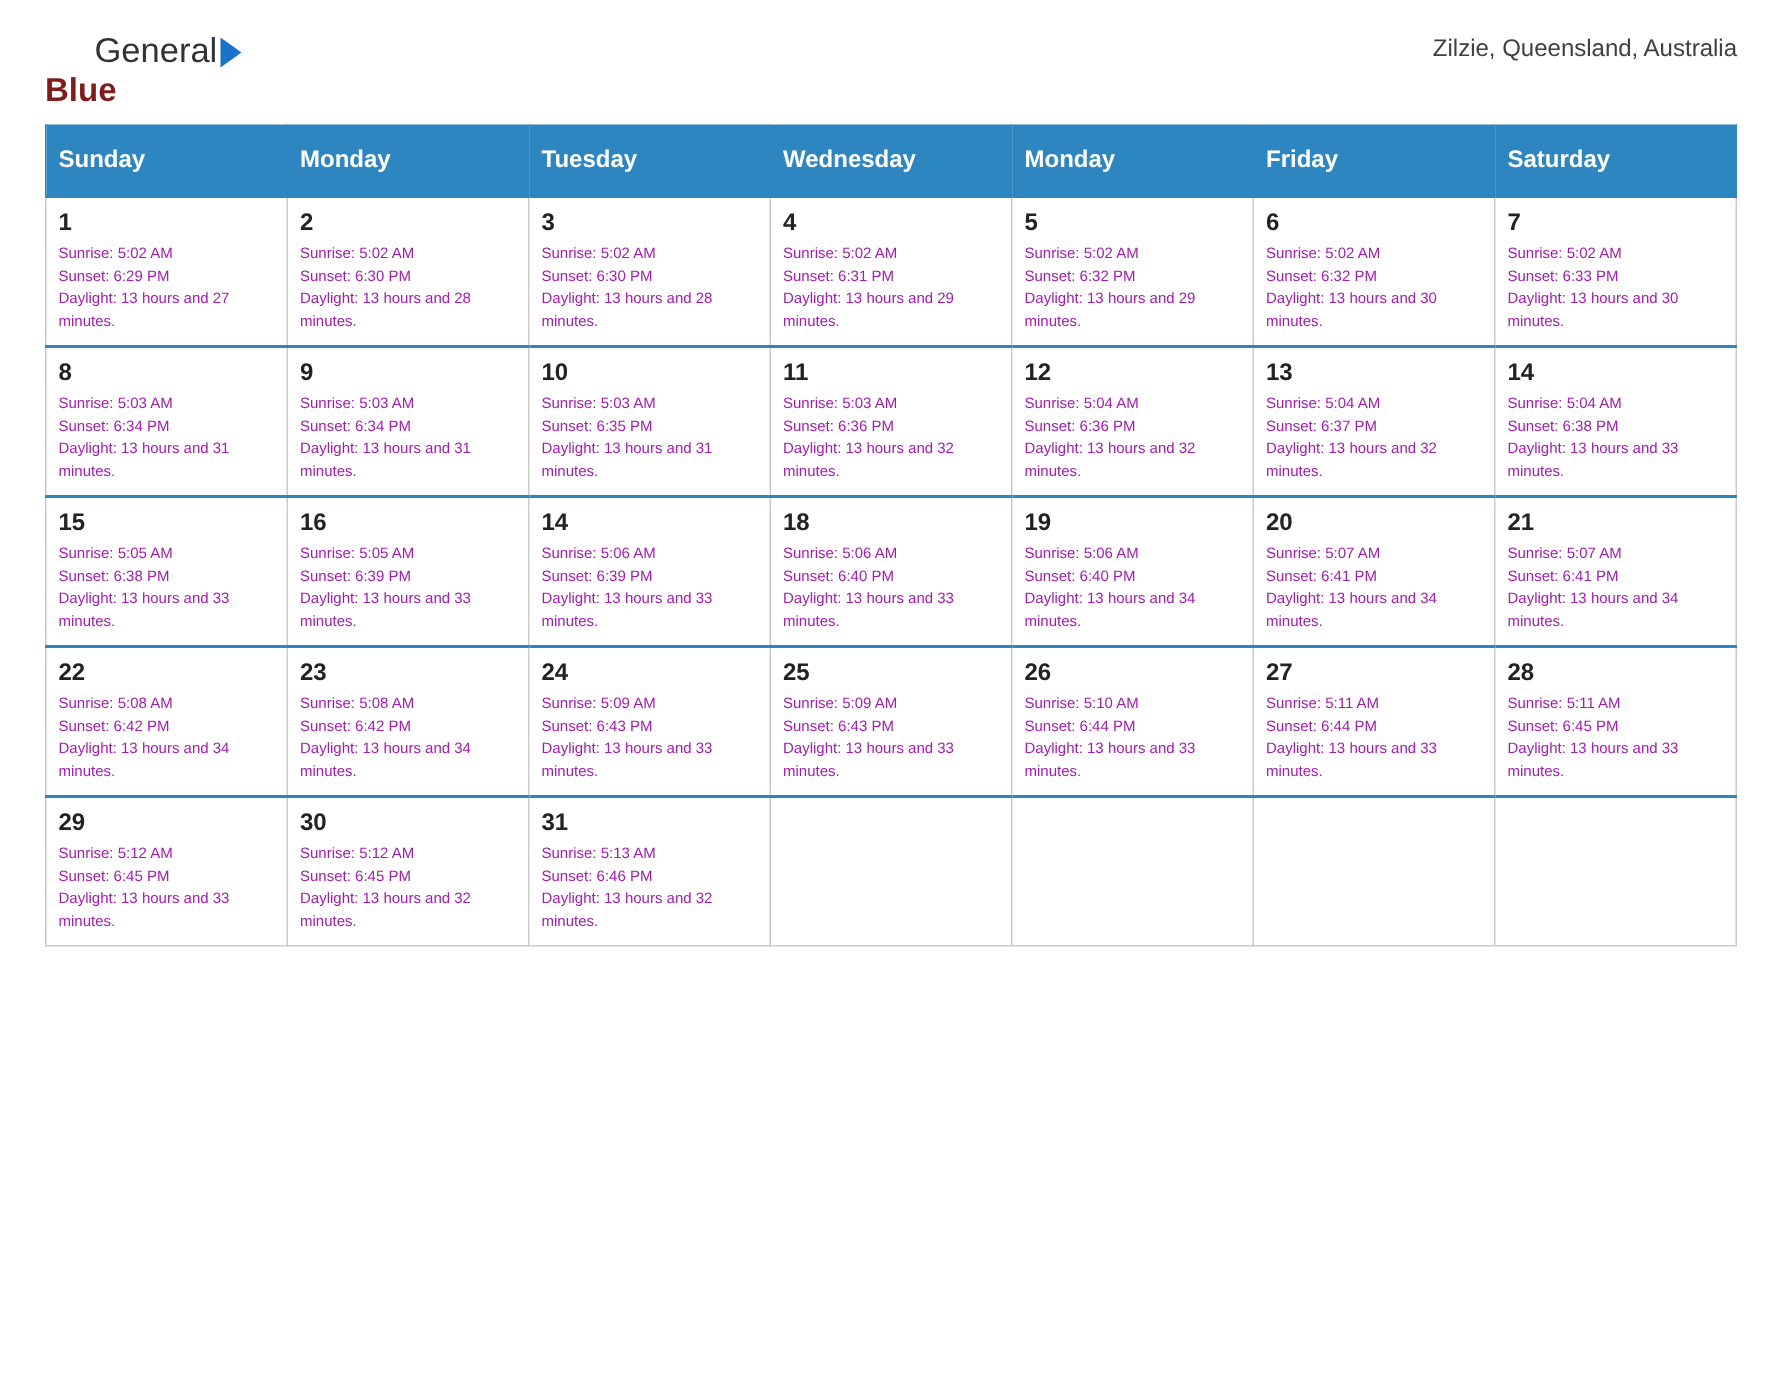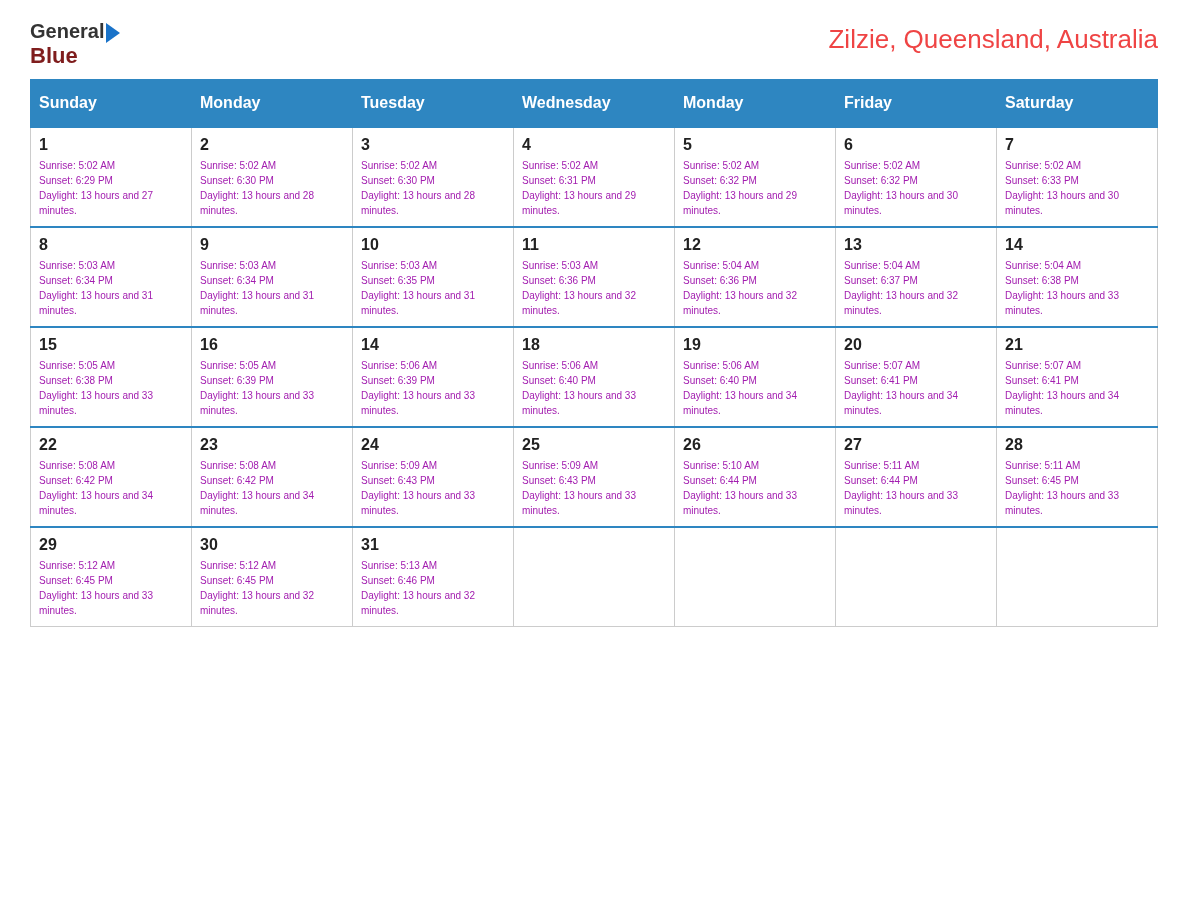--- a/index.html
+++ b/index.html
@@ -10,41 +10,42 @@
       width: 1188px;
       min-height: 918px;
     }
     .header-row {
       display: flex;
       justify-content: space-between;
       align-items: flex-start;
       margin-bottom: 10px;
     }
     .logo-text-general {
-      font-size: 20px;
-      font-weight: bold;
+      font-size: 23px;
+      font-weight: normal;
       color: #333;
+      margin-left: 33px;
     }
     .logo-text-blue {
       font-size: 22px;
       font-weight: bold;
       color: #7f1d1d;
     }
     .title-block {
       text-align: right;
     }
     .month-title {
       font-size: 48px;
       font-weight: bold;
       color: #222;
       line-height: 1.1;
     }
     .location-title {
-      font-size: 26px;
-      color: #ef4444;
+      font-size: 16px;
+      color: #404040;
       margin-top: 4px;
     }
     .calendar {
       width: 100%;
       border-collapse: collapse;
       margin-top: 8px;
     }
     .calendar th {
       background-color: #2e86c1;
       color: #fff;

